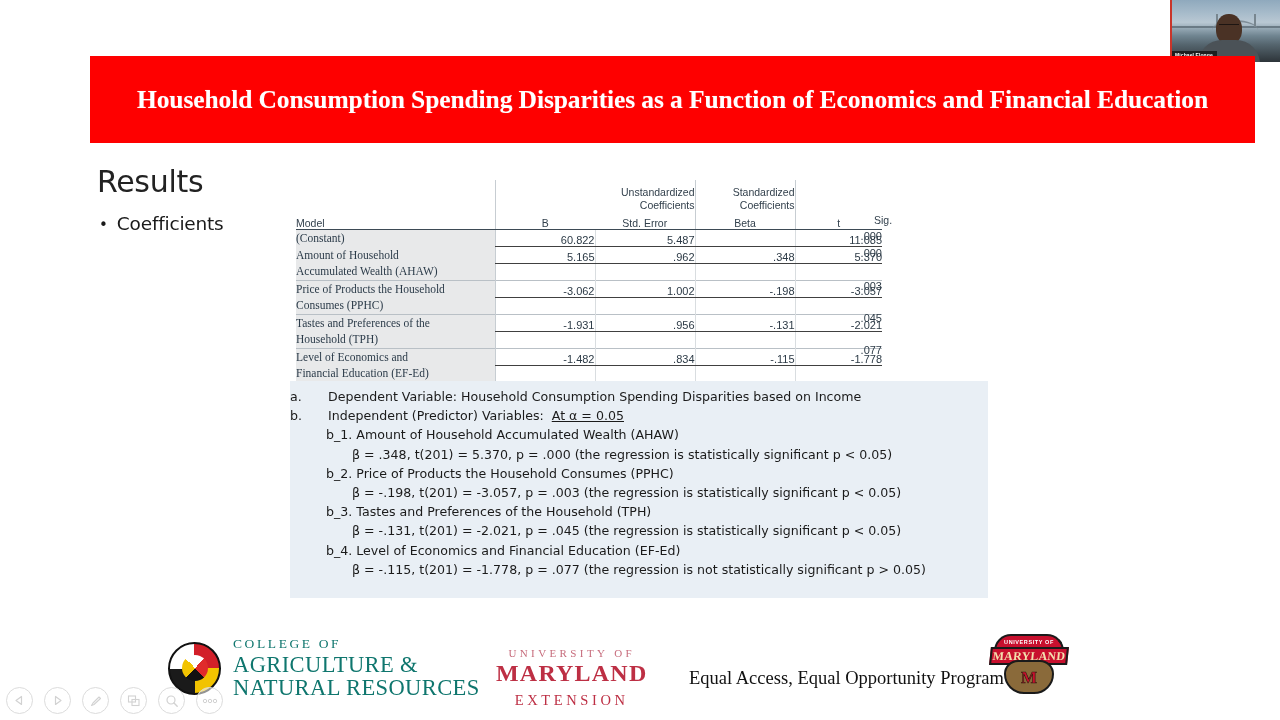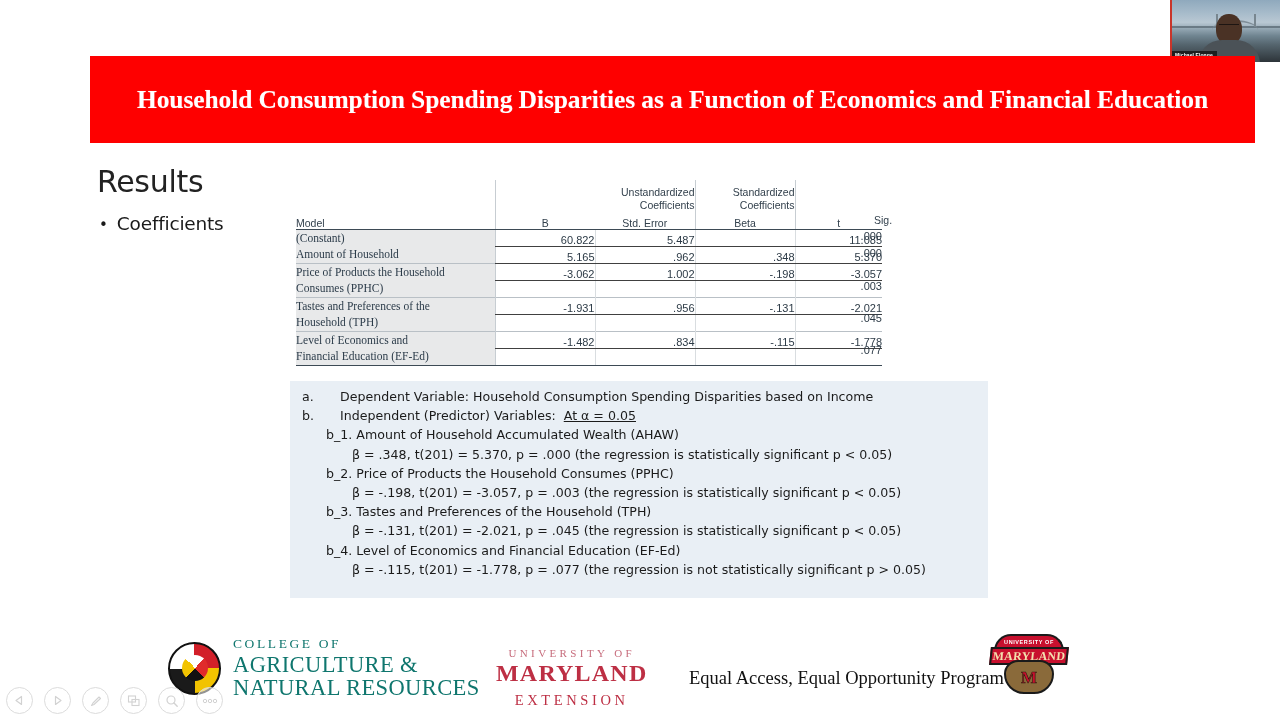--- a/index.html
+++ b/index.html
@@ -234,21 +234,21 @@
     box-sizing: border-box;
     padding: 6px 0 0 0;
     font-family: "DejaVu Sans", sans-serif;
     color: #1b1b1b;
   }
   #footnotes .fn-line {
     font-size: 12.6px;
     line-height: 19.2px;
     white-space: nowrap;
   }
-  .fn-a { padding-left: 12px; }
+  .fn-a { }
   .fn-a .marker { display: inline-block; width: 38px; }
   .lvl-b1 { padding-left: 36px; }
   .lvl-stat { padding-left: 62px; }
   .u { text-decoration: underline; }
 
   
   #logo-cans {
     position: absolute;
     left: 168px;
     top: 637px;
@@ -461,20 +461,27 @@
       <td class="num">11.085</td>
     </tr>
 
     <tr class="body-row">
       <td class="lbl indent">Amount of Household</td>
       <td class="num firstnum">5.165</td>
       <td class="num">.962</td>
       <td class="num">.348</td>
       <td class="num">5.370</td>
     </tr>
+    <tr class="body-row">
+      <td class="lbl2 indent">Accumulated Wealth (AHAW)</td>
+      <td class="spacer firstnum"></td>
+      <td class="spacer"></td>
+      <td class="spacer"></td>
+      <td class="spacer"></td>
+    </tr>
 
     <tr class="body-row sep">
       <td class="lbl flush">Price of Products the Household</td>
       <td class="num firstnum">-3.062</td>
       <td class="num">1.002</td>
       <td class="num">-.198</td>
       <td class="num">-3.057</td>
     </tr>
     <tr class="body-row">
       <td class="lbl2 flush">Consumes (PPHC)</td>

